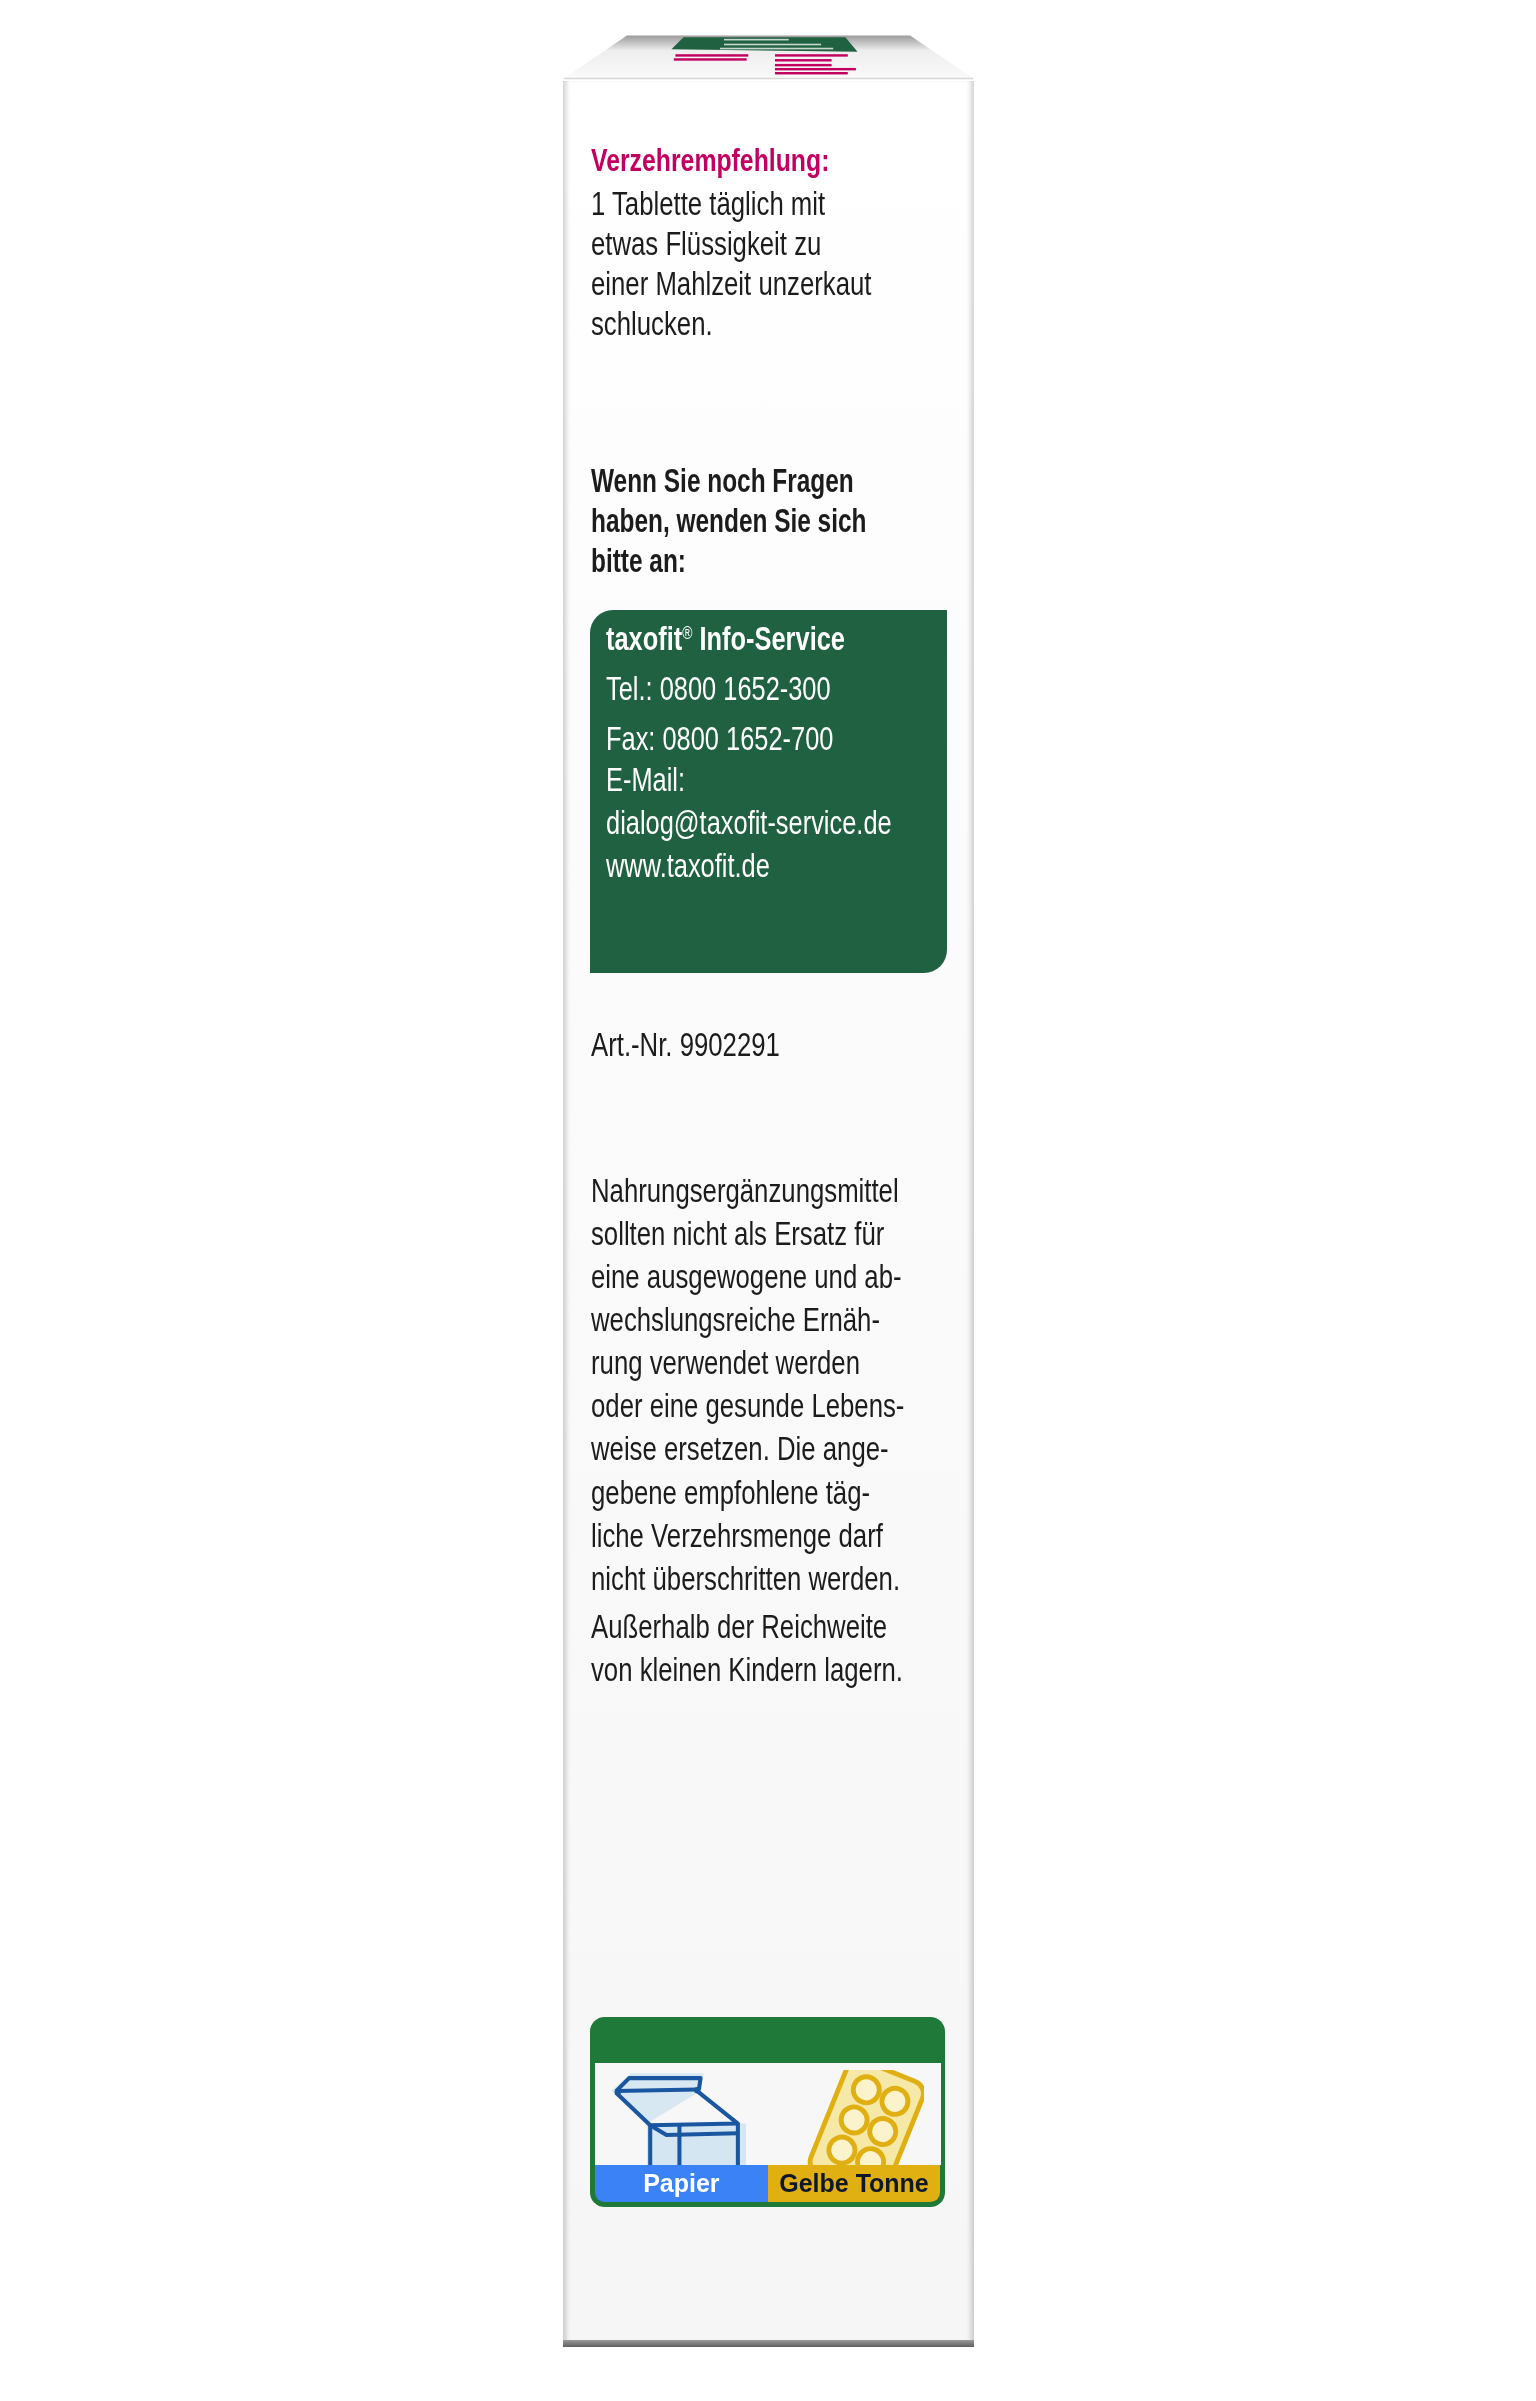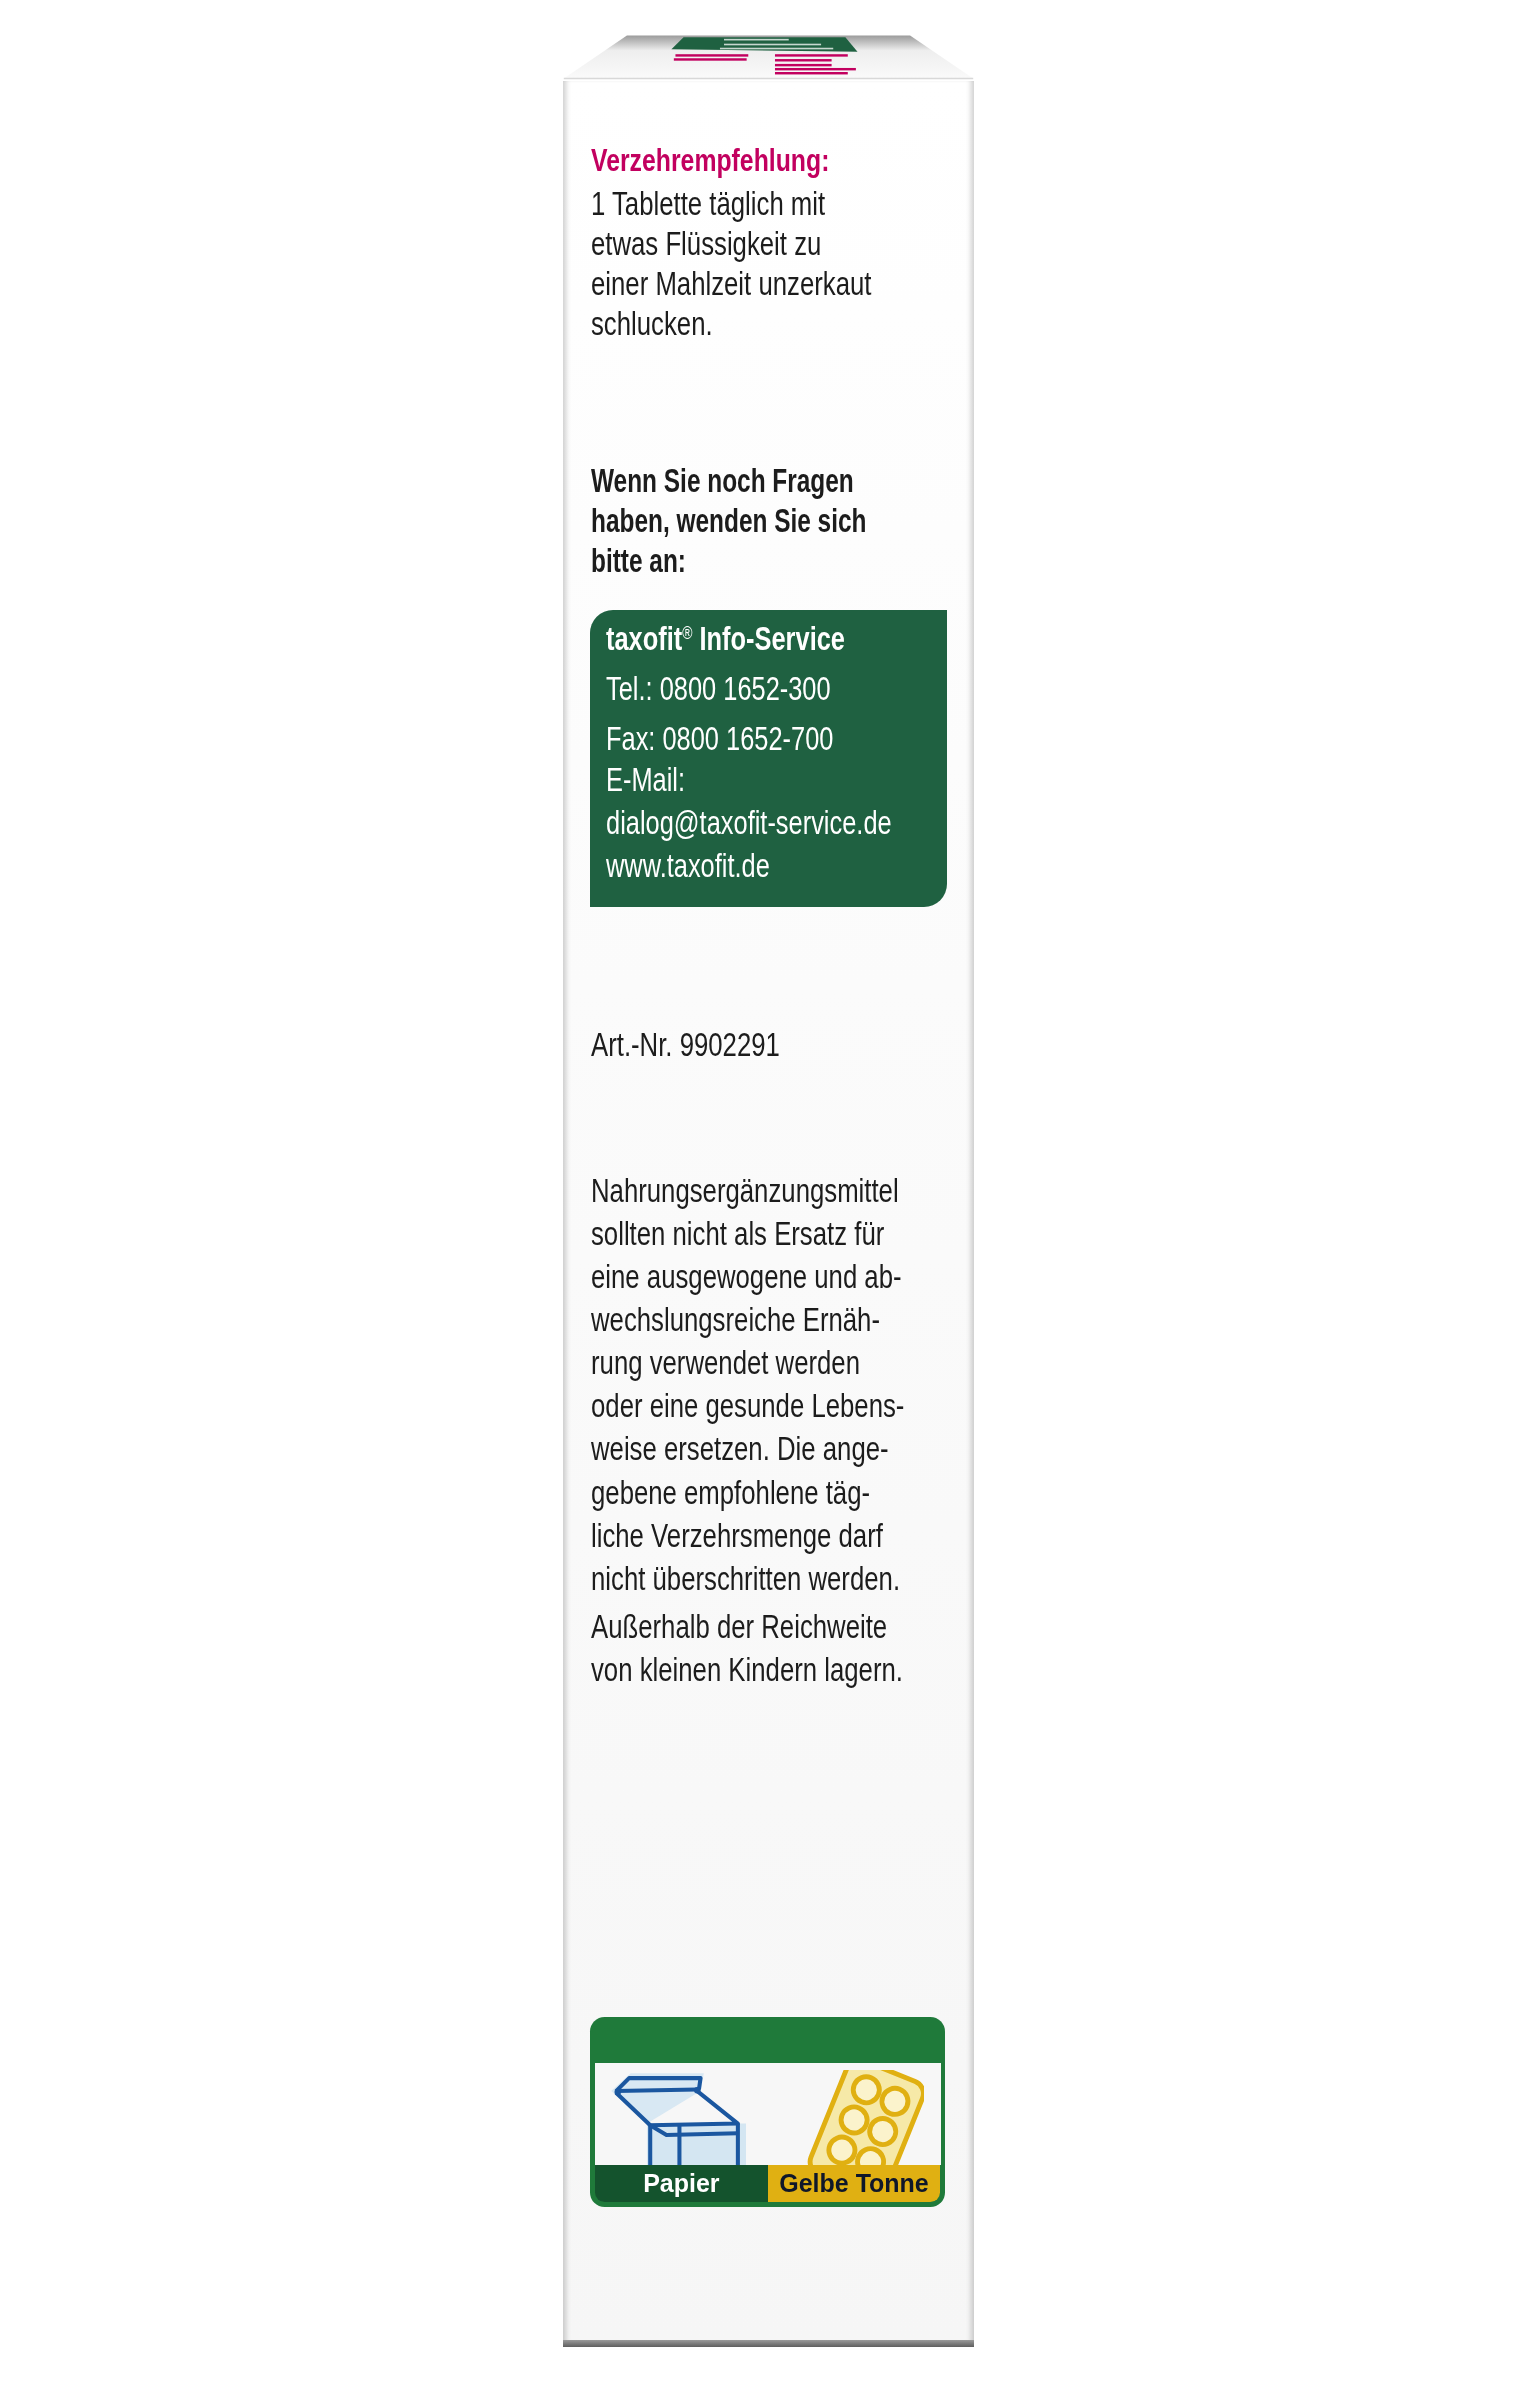--- a/index.html
+++ b/index.html
@@ -10,34 +10,34 @@
            background:linear-gradient(180deg,#ffffff 0%,#fbfbfb 40%,#f6f6f6 100%);
            box-shadow: inset 6.5px 0 4.9px -3.3px rgba(0,0,0,0.18), inset -6.5px 0 4.9px -3.3px rgba(0,0,0,0.18);
            }
   .front-bottom { position:absolute; left:563px; top:2340px; width:411px; height:7.3px;
            background:linear-gradient(180deg,#9a9a9a,#5e5e5e); }
   .line { position:absolute; left:591px; white-space:nowrap; transform-origin:0 0; }
   .heading-pink { color:#c2005f; font-weight:bold; font-size:31px; transform:scaleX(0.80); }
   .body-text { font-size:33px; transform:scaleX(0.78); color:#1c1c1c; }
   .bold-text { font-size:33px; font-weight:bold; transform:scaleX(0.74); color:#1c1c1c; }
 
-  .info-box { position:absolute; left:590px; top:610px; width:357px; height:297px;
+  .info-box { position:absolute; left:590px; top:610px; width:357px; height:363px;
               background:#1f6141; border-radius:23px 0 23px 0; }
   .info-line { position:absolute; left:16.3px; color:#ffffff; white-space:nowrap; transform-origin:0 0; }
   .info-title { font-weight:bold; font-size:33px; transform:scaleX(0.77); }
   .info-text { font-size:33px; transform:scaleX(0.77); }
   .reg { font-size:18px; vertical-align:11.4px; font-weight:normal; }
 
   .recycle { position:absolute; left:590px; top:2017px; width:355px; height:190px;
              border-radius:14.6px; background:#1f7a3a; overflow:hidden; }
   .recycle-head { position:absolute; left:0; top:0; width:100%; height:46px;
                   background:linear-gradient(90deg,#1d7038,#238a45 50%,#1d7038);
                   color:#fff; font-weight:bold; font-size:28px; text-align:center; line-height:46px; }
   .recycle-body { position:absolute; left:4.9px; top:46px; width:346px; height:102px; background:#f7f7f7; }
-  .recycle-foot-left { position:absolute; left:4.9px; top:148px; width:173px; height:37px; background:#14532d;
+  .recycle-foot-left { position:absolute; left:4.9px; top:148px; width:173px; height:37px; background:#3b82f6;
                        color:#fff; font-weight:bold; font-size:25px; text-align:center; line-height:37px; border-bottom-left-radius:9.8px; }
   .recycle-foot-right { position:absolute; left:178px; top:148px; width:172px; height:37px; background:#e0b012;
                        color:#0f172a; font-weight:bold; font-size:25px; text-align:center; line-height:37px; border-bottom-right-radius:9.8px; }
   .icon { position:absolute; }
 </style>
 </head>
 <body>
 
 <svg class="lid" viewBox="0 0 1890 110" width="1537" height="89">
   <defs>

